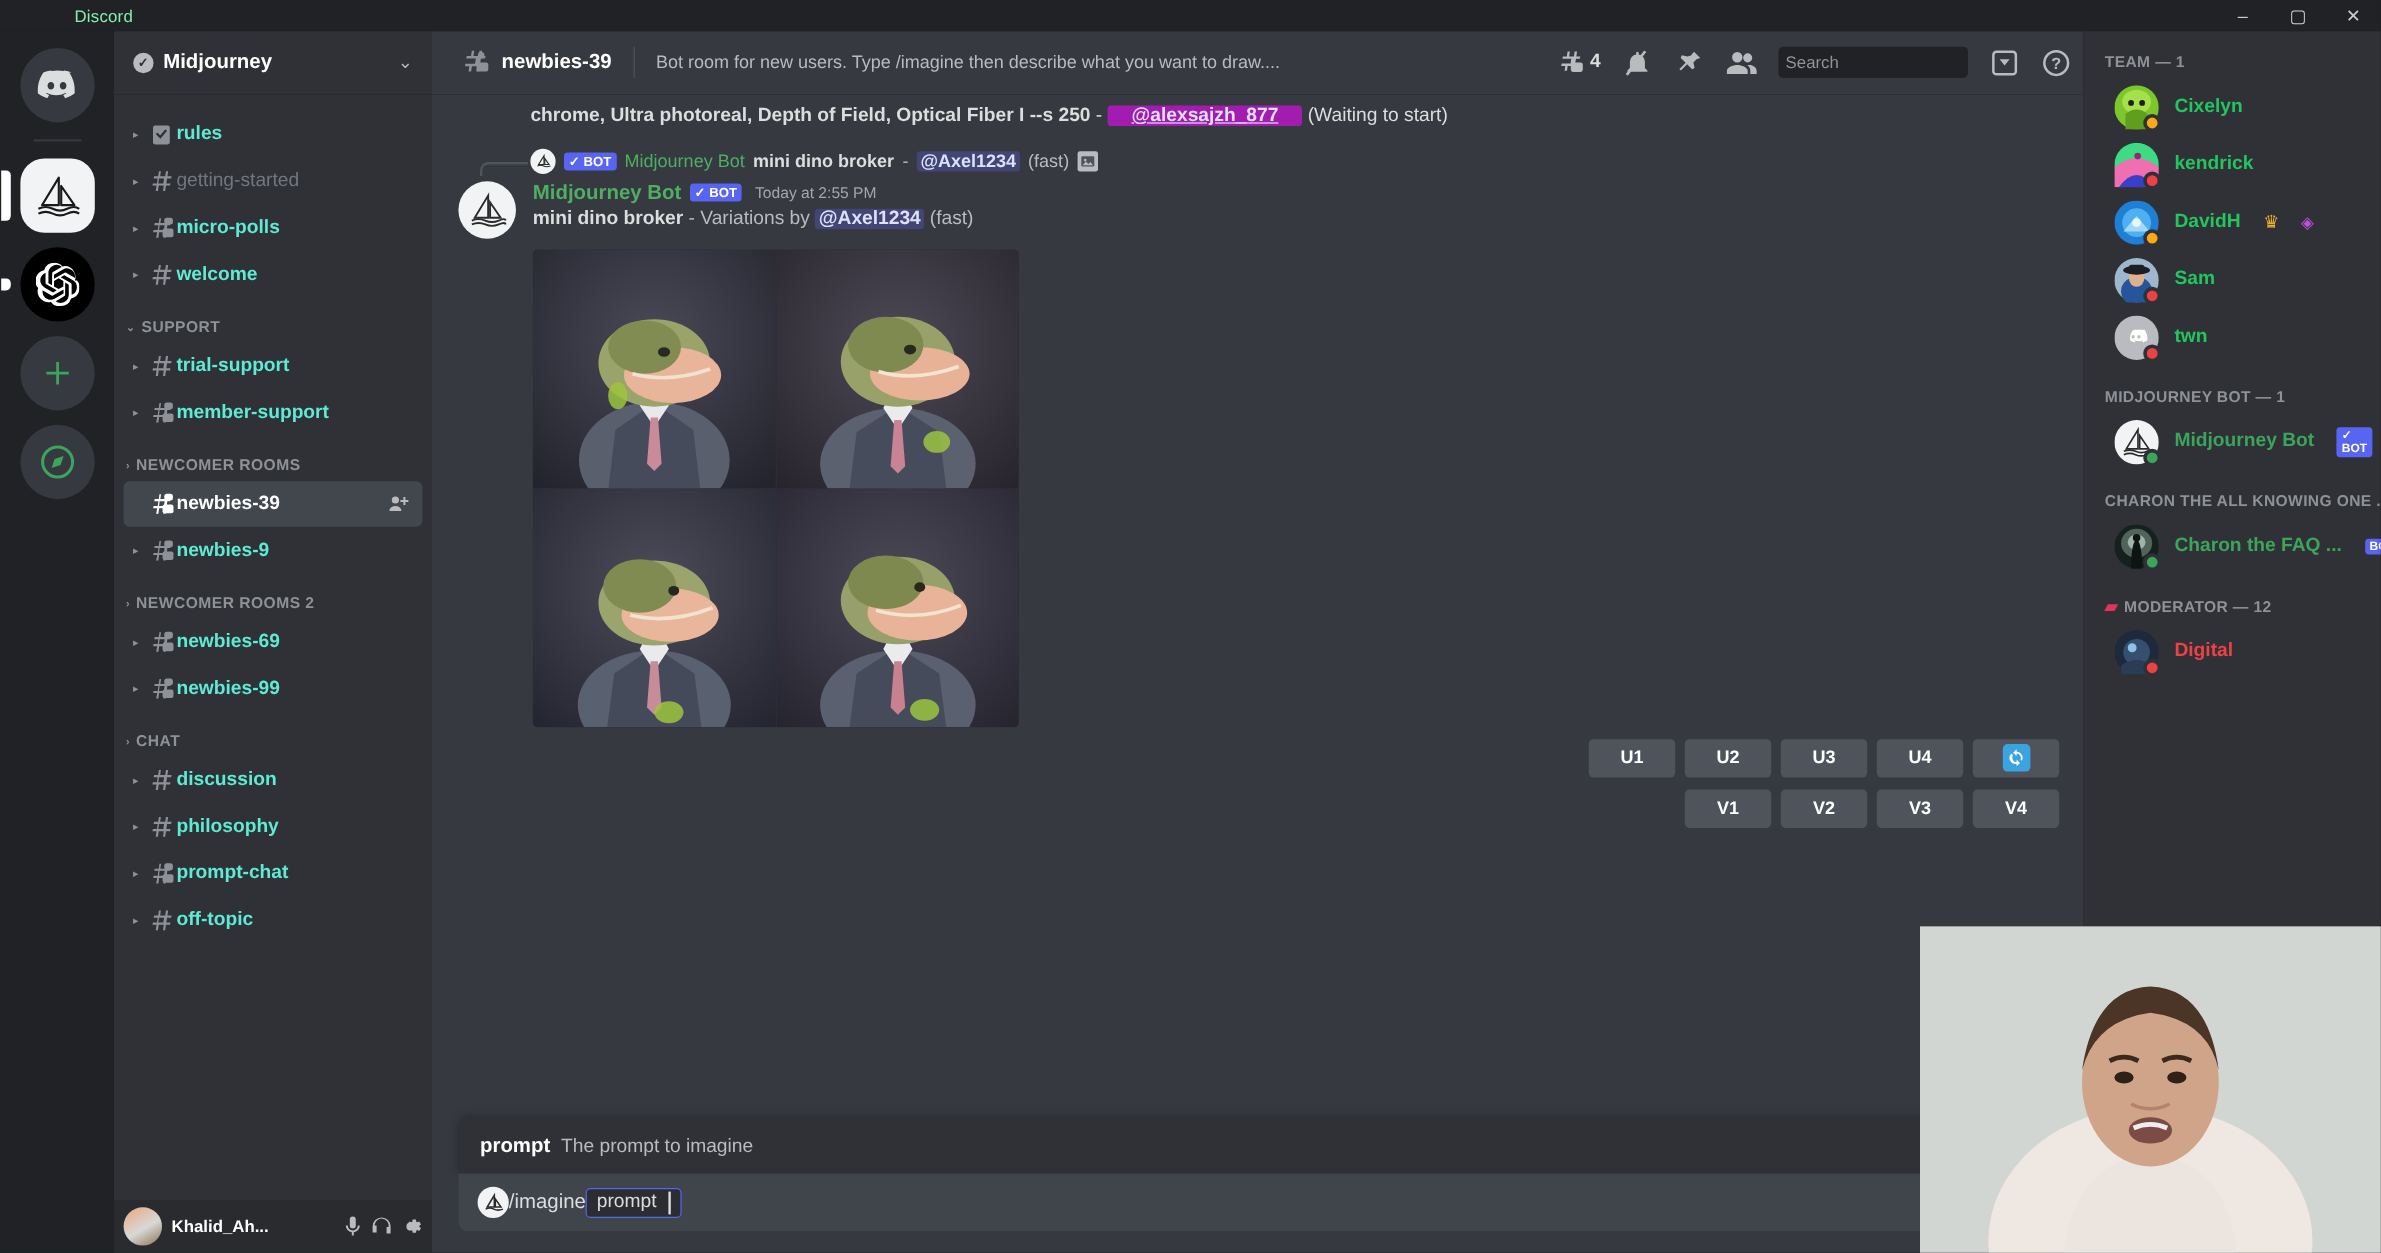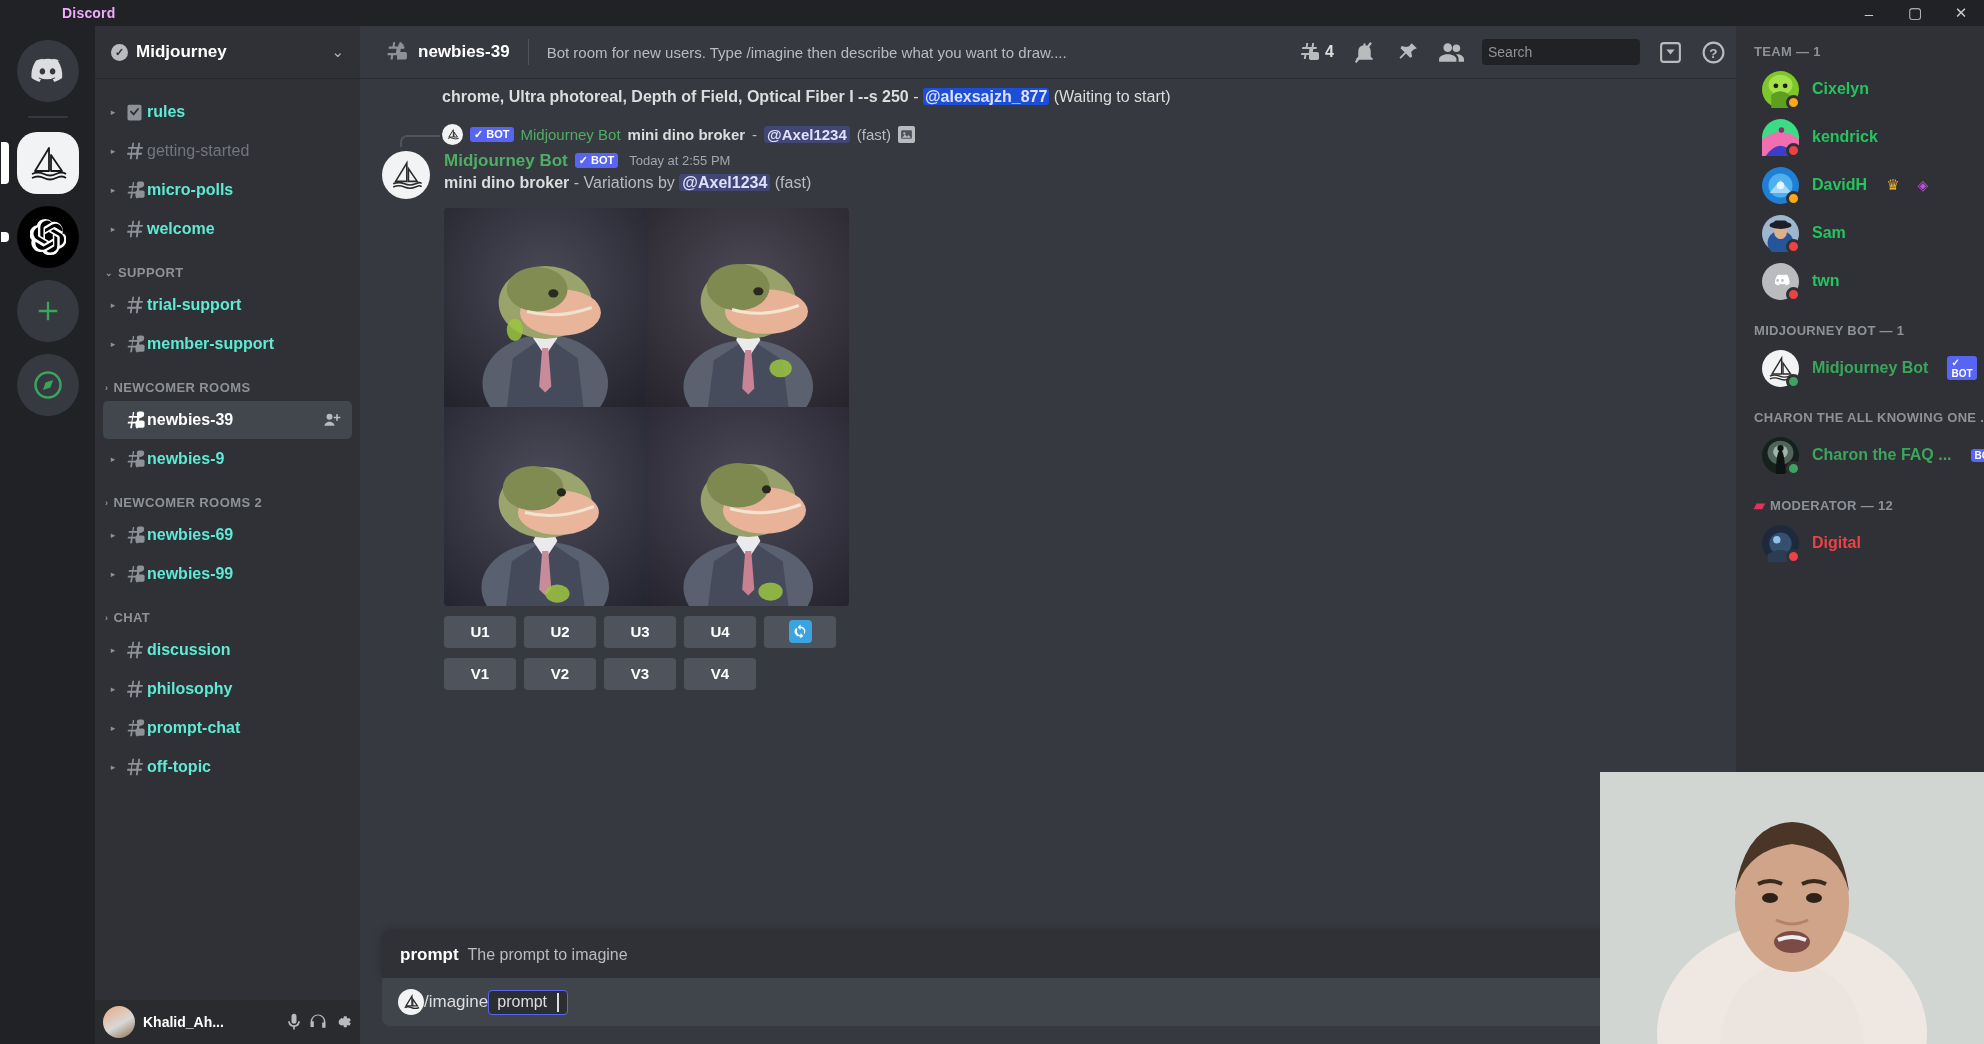--- a/index.html
+++ b/index.html
@@ -4,21 +4,21 @@
 <style>
   * { margin:0; padding:0; box-sizing:border-box; }
   html,body { width:1984px; height:1044px; overflow:hidden; background:#1e2124;
     font-family:"Liberation Sans", sans-serif; }
 
   #app { position:relative; width:1984px; height:1044px; display:flex; flex-direction:column; }
 
   
   .titlebar { height:26px; background:#202225; display:flex; align-items:center;
     padding-left:14px; flex:0 0 26px; position:relative; }
-  .titlebar .tb-title { color:#f0abfc; font-size:14px; font-weight:bold; letter-spacing:.2px;padding-left:48px; }
+  .titlebar .tb-title { color:#86efac; font-size:14px; font-weight:normal; letter-spacing:.2px;padding-left:48px; }
   .win-ctrls { position:absolute; right:0; top:0; height:26px; display:flex; }
   .win-ctrls div { width:46px; height:26px; display:flex; align-items:center; justify-content:center;
     color:#c8ccd0; font-size:15px; }
 
   
   .body { flex:1; display:flex; min-height:0; }
 
   
   .rail { width:95px; background:#202225; display:flex; flex-direction:column;
     align-items:center; padding-top:14px; gap:12px; position:relative; flex:0 0 95px; }
@@ -81,22 +81,22 @@
   .search { width:158px; height:26px; background:#202225; border-radius:4px; display:flex;
     align-items:center; padding:0 6px; }
   .search input { flex:1; background:transparent; border:none; outline:none;
     color:#dcddde; font-size:14px; font-family:inherit; }
   .search input::placeholder { color:#909397; }
 
   .msgs { flex:1; overflow:hidden; position:relative; padding-bottom:4px; }
   .msg-cont { padding:0 20px 0 22px; }
   .prevtext { color:#dcddde; font-size:16px; font-weight:bold; line-height:1.36;
     padding:8px 0 0 60px; }
-  .prevtext .mention { color:#dee0fc; background:#1d4ed8; border-radius:3px; padding:0 2px;
-    font-weight:600; }
+  .prevtext .mention { color:#dee0fc; background:#a21caf; border-radius:3px; padding:0 20px;
+    font-weight:600;text-decoration:underline; }
   .prevtext .norm { font-weight:500; color:#dcddde; }
 
   .reply-ctx { display:flex; align-items:center; gap:7px; margin:16px 0 0 60px;
     font-size:15px; position:relative; }
   .reply-spine { position:absolute; left:-42px; top:11px; width:40px; height:12px;
     border-left:2px solid #4f545c; border-top:2px solid #4f545c;
     border-top-left-radius:7px; }
   .mini-av { width:21px; height:21px; border-radius:50%; background:#f2f3f5;
     display:flex; align-items:center; justify-content:center; flex:0 0 21px; }
   .botbadge { background:#5865f2; color:#fff; font-size:11px; font-weight:bold;
@@ -118,21 +118,21 @@
   .m-time { color:#a3a6aa; font-size:13px; margin-left:4px; }
   .m-text { color:#dcddde; font-size:16px; margin-top:3px; }
   .m-text .b { font-weight:bold; }
   .m-text .men { color:#dee0fc; background:#414675; border-radius:3px; padding:0 3px; font-weight:600; }
   .m-text .dim { color:#b9bbbe; }
 
   .grid { width:405px; height:398px; margin-top:16px; border-radius:4px; overflow:hidden;
     display:grid; grid-template-columns:1fr 1fr; grid-template-rows:1fr 1fr; background:#2b2d3a; }
   .cell { position:relative; overflow:hidden; }
 
-  .btnrow { display:flex; gap:8px; margin-top:10px; }
+  .btnrow { display:flex; gap:8px; margin-top:10px;justify-content:flex-end; }
   .mjbtn { width:72px; height:32px; background:#4f545c; border-radius:4px; color:#fff;
     font-size:15px; font-weight:bold; display:flex; align-items:center; justify-content:center;
     cursor:pointer; border:none; font-family:inherit; }
   .mjbtn.icon { background:#4f545c; }
   .refresh { width:23px; height:23px; border-radius:4px; background:#3ba4e0;
     display:flex; align-items:center; justify-content:center; }
 
   
   .composer-wrap { padding:0 22px 18px; position:relative; flex:0 0 auto; }
   .autocomplete { background:#2f3136; border-radius:8px 8px 0 0; padding:13px 18px;

